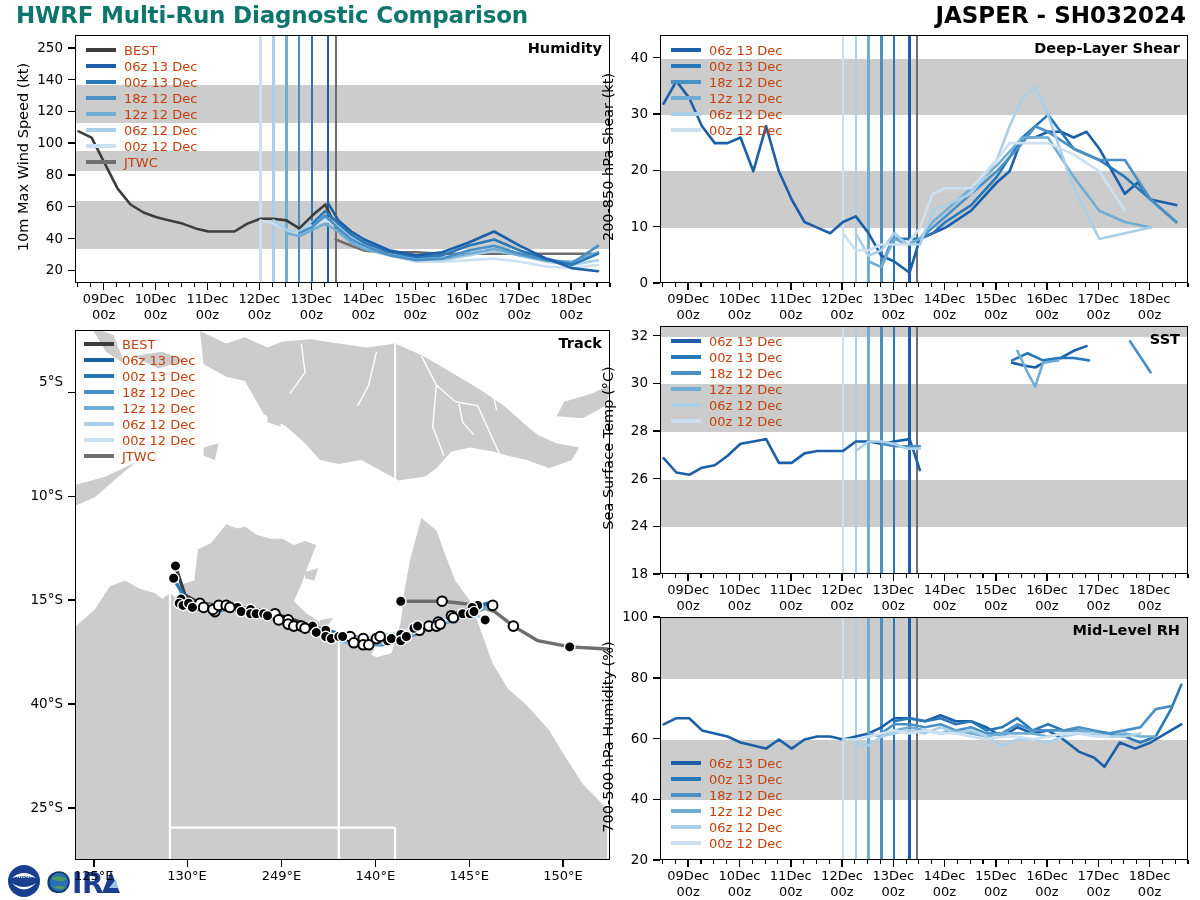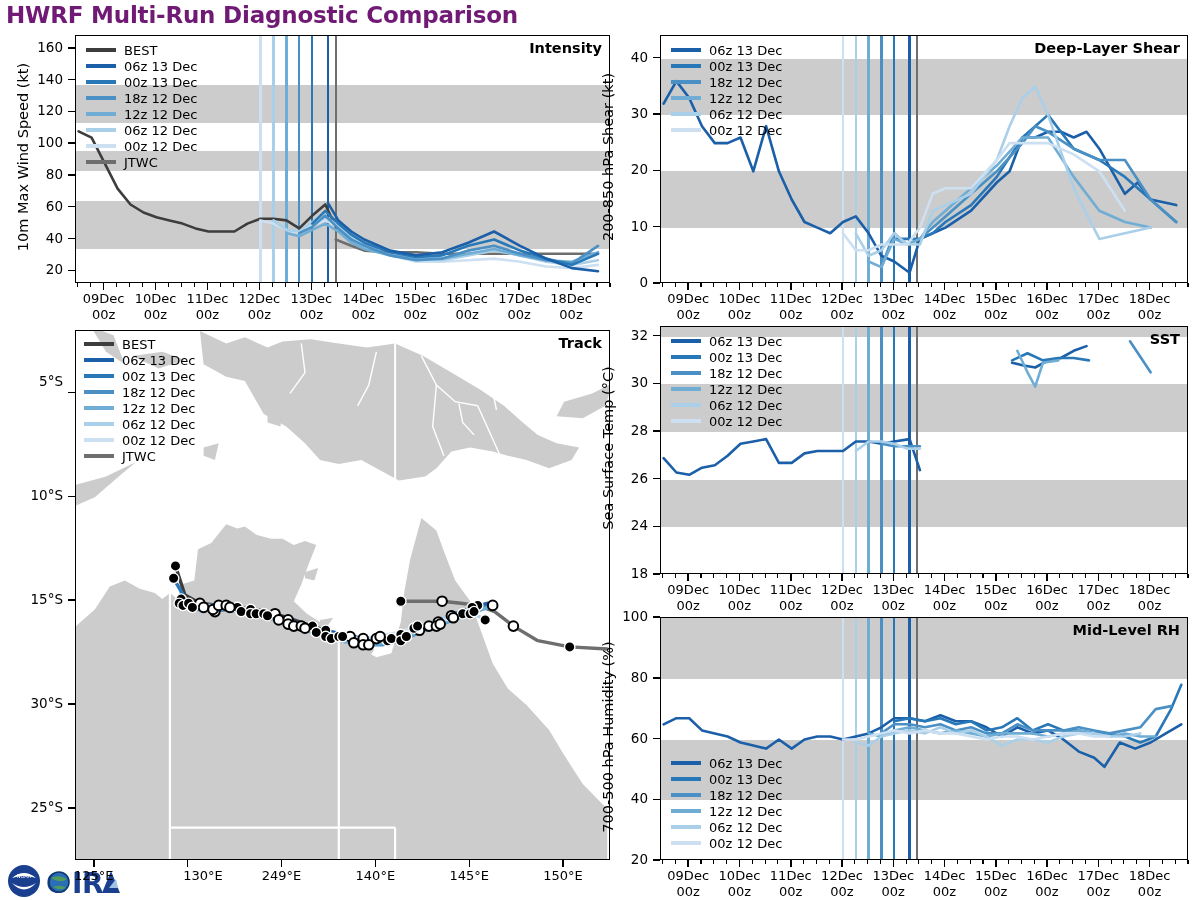--- a/index.html
+++ b/index.html
@@ -6,22 +6,22 @@
   html, body {
     margin: 0; padding: 0;
     width: 1200px; height: 900px;
     background: #ffffff;
     font-family: "DejaVu Sans", sans-serif;
     overflow: hidden;
   }
   #root { position: relative; width: 1200px; height: 900px; }
 
   .title-left {
-    position: absolute; left: 6px; top: 2px;
-    font-size: 23px; font-weight: bold; color: #701a75;
+    position: absolute; left: 16px; top: 2px;
+    font-size: 23px; font-weight: bold; color: #0f766e;
     letter-spacing: -0.2px;
   }
   .title-right {
     position: absolute; right: 14px; top: 2px;
     font-size: 23px; font-weight: bold; color: #000;
   }
 
   .panel { position: absolute; }
   .plotbox {
     position: absolute; left: 0; top: 0; right: 0; bottom: 0;
@@ -52,34 +52,35 @@
   .xtickmark { position: absolute; width: 1.5px; background: #000; }
   .xtickmin { position: absolute; width: 1.2px; background: #000; }
   .xtick {
     position: absolute; font-size: 13px; color: #000;
     text-align: center; white-space: nowrap; line-height: 1.25;
   }
 
   .legend { position: absolute; z-index: 45; }
   .legend-row { display: flex; align-items: center; height: 16px; }
   .legend-swatch { width: 30px; height: 4.2px; margin-right: 8px; flex: none; }
-  .legend-text { font-size: 13px; color: #000000; white-space: nowrap; }
+  .legend-text { font-size: 13px; color: #c2410c; white-space: nowrap; }
 
   .maparea { position: absolute; left: 0; top: 0; right: 0; bottom: 0; overflow: hidden; background: #ffffff; }
 
   .logo-wrap { position: absolute; left: 6px; top: 862px; width: 130px; height: 38px; }
 
   .mk-f { fill: #000; stroke: #fff; stroke-width: 1.4; }
   .mk-o { fill: #fff; stroke: #000; stroke-width: 2.0; }
 </style>
 </head>
 <body>
 <div id="root">
 
 <div class="title-left">HWRF Multi-Run Diagnostic Comparison</div>
+<div class="title-right">JASPER - SH032024</div>
 
 <div class="panel" id="panel-intensity" style="left:75px; top:35px; width:535px; height:248px;">
   <div class="plotbox">
     <div class="bands">
           <div class="band" style="top:165.3px;height:47.7px;"></div>
           <div class="band" style="top:114.5px;height:20.7px;"></div>
           <div class="band" style="top:49.3px;height:38.2px;"></div>
         </div>
     <div class="vlines">
           <div class="vline" style="left:183.2px;background:#cde0f2;"></div>
@@ -93,21 +94,21 @@
     <svg class="series" width="535" height="248">
           <path d="M2.6 95.4 L15.6 101.7 L28.6 127.2 L41.6 152.6 L54.5 168.5 L67.5 176.5 L80.5 181.2 L93.5 184.4 L106.5 187.6 L119.5 192.4 L132.5 195.5 L145.4 195.5 L158.4 195.5 L171.4 187.6 L184.4 182.8 L197.4 182.8 L210.4 184.4 L223.3 192.4 L236.3 179.6 L249.3 168.5 L259.7 190.8 " fill="none" stroke="#3d3d3d" stroke-width="2.6" stroke-linejoin="round" stroke-linecap="round"></path>
           <path d="M259.7 203.5 L275.3 209.8 L288.3 214.6 L314.2 216.2 L340.2 216.2 L366.2 217.8 L392.2 217.8 L418.1 217.8 L444.1 217.8 L470.1 217.8 L496.0 217.8 L522.0 217.8 " fill="none" stroke="#6e6e6e" stroke-width="2.6" stroke-linejoin="round" stroke-linecap="round"></path>
           <path d="M184.4 184.4 L197.4 187.6 L210.4 193.9 L223.3 197.1 L236.3 189.2 L249.3 184.4 L262.3 190.8 L275.3 203.5 L288.3 211.4 L314.2 219.4 L340.2 225.7 L366.2 225.7 L392.2 224.2 L418.1 222.6 L444.1 225.7 L470.1 230.5 L496.0 232.1 L522.0 228.9 " fill="none" stroke="#cde0f2" stroke-width="2.6" stroke-linejoin="round" stroke-linecap="round"></path>
           <path d="M197.4 184.4 L210.4 193.9 L223.3 195.5 L236.3 186.0 L249.3 181.2 L262.3 189.2 L275.3 200.3 L288.3 209.8 L314.2 219.4 L340.2 222.6 L366.2 224.2 L392.2 219.4 L418.1 214.6 L444.1 219.4 L470.1 225.7 L496.0 228.9 L522.0 224.2 " fill="none" stroke="#aacfe8" stroke-width="2.6" stroke-linejoin="round" stroke-linecap="round"></path>
           <path d="M210.4 197.1 L223.3 200.3 L236.3 193.9 L249.3 187.6 L262.3 195.5 L275.3 206.7 L288.3 213.0 L314.2 219.4 L340.2 222.6 L366.2 222.6 L392.2 217.8 L418.1 213.0 L444.1 219.4 L470.1 224.2 L496.0 225.7 L522.0 216.2 " fill="none" stroke="#6fadd4" stroke-width="2.6" stroke-linejoin="round" stroke-linecap="round"></path>
           <path d="M223.3 197.1 L236.3 190.8 L249.3 179.6 L262.3 192.4 L275.3 203.5 L288.3 209.8 L314.2 219.4 L340.2 224.2 L366.2 222.6 L392.2 214.6 L418.1 209.8 L444.1 217.8 L470.1 224.2 L496.0 227.3 L522.0 209.8 " fill="none" stroke="#4a90c4" stroke-width="2.6" stroke-linejoin="round" stroke-linecap="round"></path>
           <path d="M236.3 187.6 L249.3 174.9 L262.3 187.6 L275.3 198.7 L288.3 206.7 L314.2 216.2 L340.2 221.0 L366.2 219.4 L392.2 209.8 L418.1 203.5 L444.1 214.6 L470.1 222.6 L496.0 228.9 L522.0 217.8 " fill="none" stroke="#2878b8" stroke-width="2.6" stroke-linejoin="round" stroke-linecap="round"></path>
           <path d="M251.9 166.9 L262.3 184.4 L275.3 195.5 L288.3 203.5 L314.2 214.6 L340.2 219.4 L366.2 216.2 L392.2 206.7 L418.1 195.5 L444.1 209.8 L470.1 222.6 L496.0 232.1 L522.0 235.3 " fill="none" stroke="#1b5fa8" stroke-width="2.6" stroke-linejoin="round" stroke-linecap="round"></path>
         </svg>
-    <div class="panel-label">Intensity</div>
+    <div class="panel-label">Humidity</div>
     <div class="legend" style="left:10px; top:6px;">
           <div class="legend-row">
             <div class="legend-swatch" style="background:#3d3d3d;"></div>
             <div class="legend-text">BEST</div>
           </div>
           <div class="legend-row">
             <div class="legend-swatch" style="background:#1b5fa8;"></div>
             <div class="legend-text">06z 13 Dec</div>
           </div>
           <div class="legend-row">
@@ -471,21 +472,21 @@
     <div class="ytick" style="left:17px;top:197.7px;width:46px;">60</div>
     <div class="ytickmark" style="left:68px;top:174.1px;width:7px;"></div>
     <div class="ytick" style="left:17px;top:165.9px;width:46px;">80</div>
     <div class="ytickmark" style="left:68px;top:142.4px;width:7px;"></div>
     <div class="ytick" style="left:17px;top:134.1px;width:46px;">100</div>
     <div class="ytickmark" style="left:68px;top:110.6px;width:7px;"></div>
     <div class="ytick" style="left:17px;top:102.3px;width:46px;">120</div>
     <div class="ytickmark" style="left:68px;top:78.8px;width:7px;"></div>
     <div class="ytick" style="left:17px;top:70.5px;width:46px;">140</div>
     <div class="ytickmark" style="left:68px;top:47.0px;width:7px;"></div>
-    <div class="ytick" style="left:17px;top:38.7px;width:46px;">160</div>
+    <div class="ytick" style="left:17px;top:38.7px;width:46px;">250</div>
     <div class="ylabel" style="left: -277px; top: 149px; width: 600px; transform: rotate(-90deg);">10m Max Wind Speed (kt)</div>
     <div class="xtickmark" style="left:102.8px;top:283px;height:7px;"></div>
     <div class="xtick" style="left:63.56796116504859px;top:291px;width:80px;"><span>09Dec</span><br><span>00z</span></div>
     <div class="xtickmark" style="left:154.8px;top:283px;height:7px;"></div>
     <div class="xtick" style="left:115.50970873786412px;top:291px;width:80px;"><span>10Dec</span><br><span>00z</span></div>
     <div class="xtickmark" style="left:206.7px;top:283px;height:7px;"></div>
     <div class="xtick" style="left:167.45145631067965px;top:291px;width:80px;"><span>11Dec</span><br><span>00z</span></div>
     <div class="xtickmark" style="left:258.6px;top:283px;height:7px;"></div>
     <div class="xtick" style="left:219.39320388349518px;top:291px;width:80px;"><span>12Dec</span><br><span>00z</span></div>
     <div class="xtickmark" style="left:310.6px;top:283px;height:7px;"></div>
@@ -723,27 +724,27 @@
     <div class="xtickmin" style="left:1161.8px;top:860px;height:4px;"></div>
     <div class="xtickmin" style="left:1174.6px;top:860px;height:4px;"></div>
     <div class="xtickmin" style="left:1187.4px;top:860px;height:4px;"></div>
     <div class="ytickmark" style="left:68px;top:391.6px;width:7px;"></div>
     <div class="ytick" style="left:13px;top:373px;width:50px;">5°S</div>
     <div class="ytickmark" style="left:68px;top:495.5px;width:7px;"></div>
     <div class="ytick" style="left:13px;top:487.3px;width:50px;">10°S</div>
     <div class="ytickmark" style="left:68px;top:599.4px;width:7px;"></div>
     <div class="ytick" style="left:13px;top:591.2px;width:50px;">15°S</div>
     <div class="ytickmark" style="left:68px;top:703.4px;width:7px;"></div>
-    <div class="ytick" style="left:13px;top:695.1px;width:50px;">30°S</div>
+    <div class="ytick" style="left:13px;top:695.1px;width:50px;">40°S</div>
     <div class="ytickmark" style="left:68px;top:807.3px;width:7px;"></div>
     <div class="ytick" style="left:13px;top:799.0px;width:50px;">25°S</div>
     <div class="xtickmark" style="left:93.0px;top:860px;height:7px;"></div>
     <div class="xtick" style="left:53.7719298245614px;top:868px;width:80px;">125°E</div>
     <div class="xtickmark" style="left:186.9px;top:860px;height:7px;"></div>
-    <div class="xtick" style="left:163px;top:868px;width:80px;">130°E</div>
+    <div class="xtick" style="left:147px;top:868px;width:80px;">130°E</div>
     <div class="xtickmark" style="left:280.7px;top:860px;height:7px;"></div>
     <div class="xtick" style="left:241.49122807017545px;top:868px;width:80px;">249°E</div>
     <div class="xtickmark" style="left:374.6px;top:860px;height:7px;"></div>
     <div class="xtick" style="left:335.35087719298247px;top:868px;width:80px;">140°E</div>
     <div class="xtickmark" style="left:468.5px;top:860px;height:7px;"></div>
     <div class="xtick" style="left:429.2105263157895px;top:868px;width:80px;">145°E</div>
     <div class="xtickmark" style="left:562.3px;top:860px;height:7px;"></div>
     <div class="xtick" style="left:523.0701754385964px;top:868px;width:80px;">150°E</div>
   </div>
 

